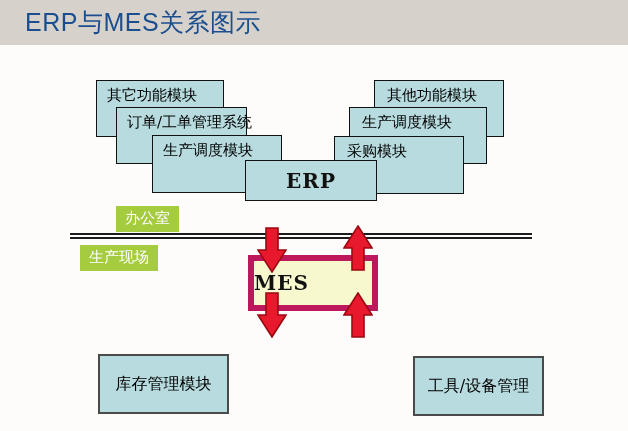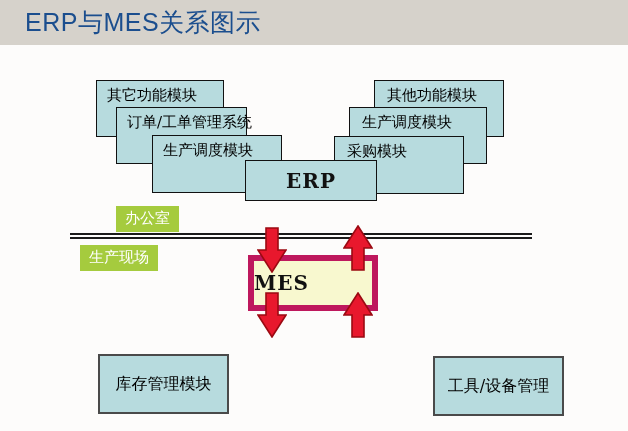--- a/index.html
+++ b/index.html
@@ -126,18 +126,18 @@
     <svg class="arrow z6" style="left:257px; top:247px;" viewBox="0 0 30 46">
       <polygon points="9,1 21,1 21,23 29,23 15,45 1,23 9,23" fill="#e8182d" stroke="#9b0a12" stroke-width="1.6"></polygon>
     </svg>
     <svg class="arrow z6" style="left:343px; top:247px;" viewBox="0 0 30 46">
       <polygon points="15,1 29,23 21,23 21,45 9,45 9,23 1,23" fill="#e8182d" stroke="#9b0a12" stroke-width="1.6"></polygon>
     </svg>
 
     <div class="bbox" style="left:98px; top:309px; width:131px; height:60px;">
       <span>库存管理模块</span>
     </div>
-    <div class="bbox" style="left:413px; top:311px; width:131px; height:60px;margin-left:20px;">
+    <div class="bbox" style="left:413px; top:311px; width:131px; height:60px;">
       <span>工具/设备管理</span>
     </div>
 
   </main>
 </div>
 
 </body></html>

